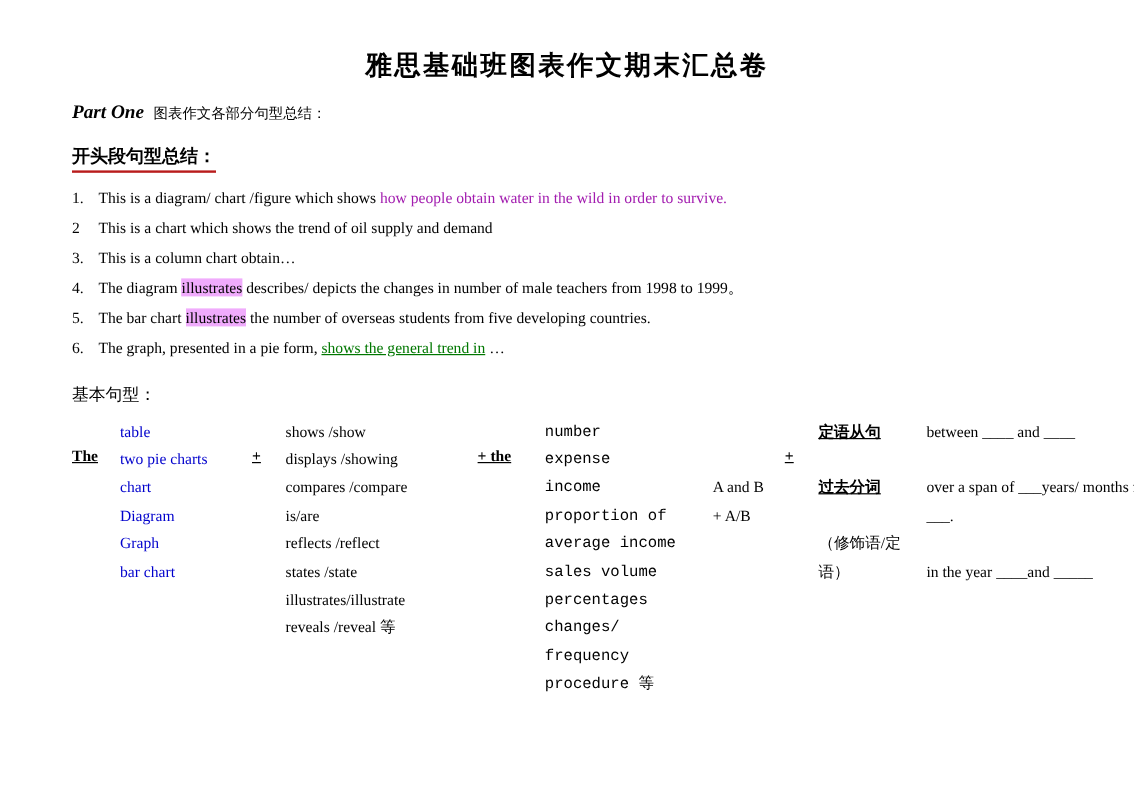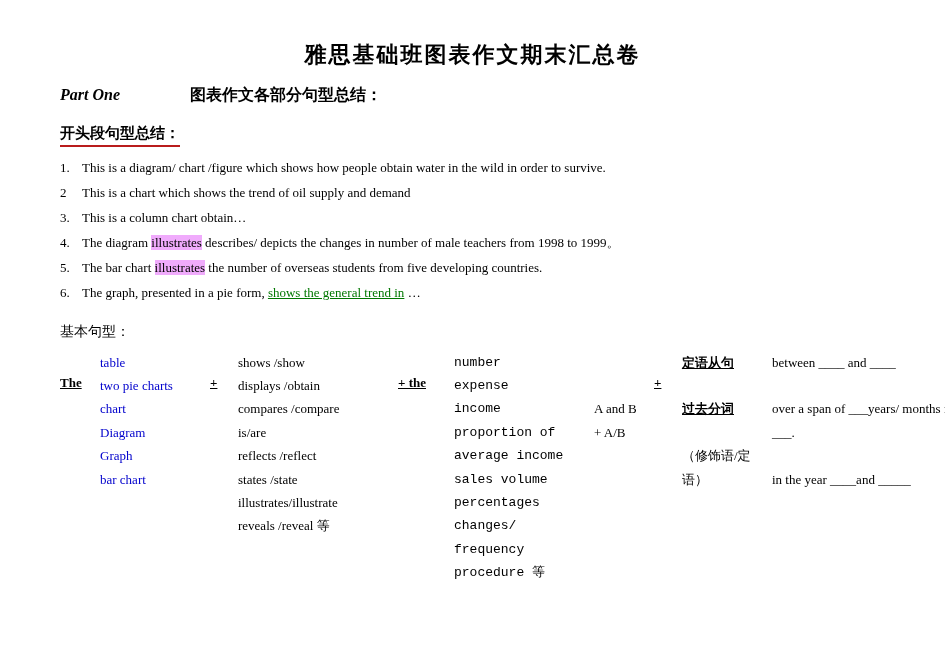--- a/index.html
+++ b/index.html
@@ -19,31 +19,30 @@
       margin-bottom: 15px;
       letter-spacing: 2px;
     }
     .part-heading {
       font-size: 16px;
       font-weight: bold;
       font-style: italic;
       margin-bottom: 16px;
       display: flex;
       align-items: baseline;
-      gap: 26px;
+      gap: 8px;
     }
     .part-heading .part-label {
       font-style: italic;
       font-weight: bold;
     }
     .part-heading .part-desc {
       font-style: normal;
-      font-weight: bold;
-      font-size: 16px;
-      margin-left: 44px;
+      font-weight: normal;
+      font-size: 12px;
     }
     .section-heading {
       font-size: 15px;
       font-weight: bold;
       color: #000;
       background: none;
       margin-bottom: 10px;
       padding: 2px 0;
       border-bottom: 2px solid #b91c1c;
       display: inline-block;
@@ -60,21 +59,21 @@
       line-height: 1.7;
     }
     .numbered-list li .num {
       min-width: 22px;
       font-weight: normal;
     }
     .highlight-yellow {
       background-color: #f0abfc;
     }
     .highlight-blue {
-      color: #000000;
+      color: #a21caf;
     }
     .green-text {
       color: #007700;
     }
     .section-label {
       font-size: 14px;
       font-weight: normal;
       margin-top: 18px;
       margin-bottom: 10px;
     }
@@ -210,21 +209,21 @@
     <span class="cell blue">Graph</span>
     <span class="cell blue">bar chart</span>
   </div>
 
   <div class="col-plus1">
     <span class="cell bold">+</span>
   </div>
 
   <div class="col-verbs">
     <span class="cell">shows /show</span>
-    <span class="cell">displays /obtain</span>
+    <span class="cell">displays /showing</span>
     <span class="cell">compares /compare</span>
     <span class="cell">is/are</span>
     <span class="cell">reflects /reflect</span>
     <span class="cell">states /state</span>
     <span class="cell">illustrates/illustrate</span>
     <span class="cell">reveals /reveal  等</span>
   </div>
 
   <div class="col-plusthe">
     <span class="cell bold">+ the</span>

